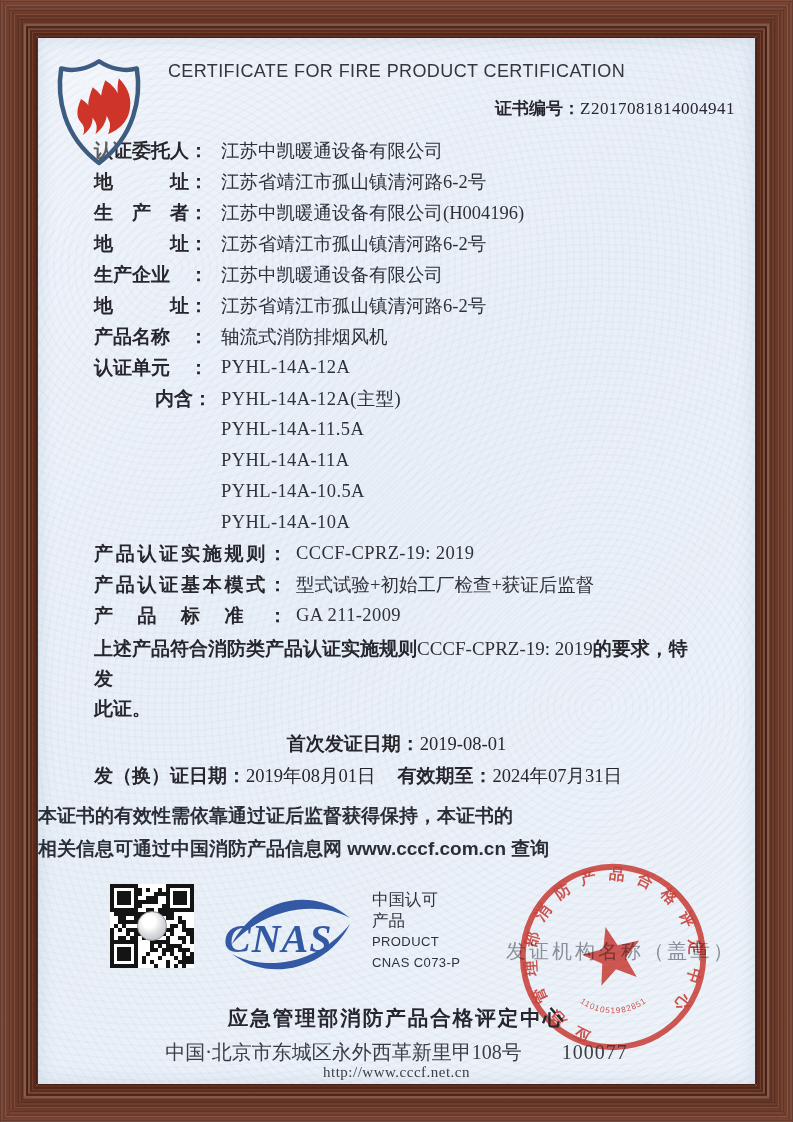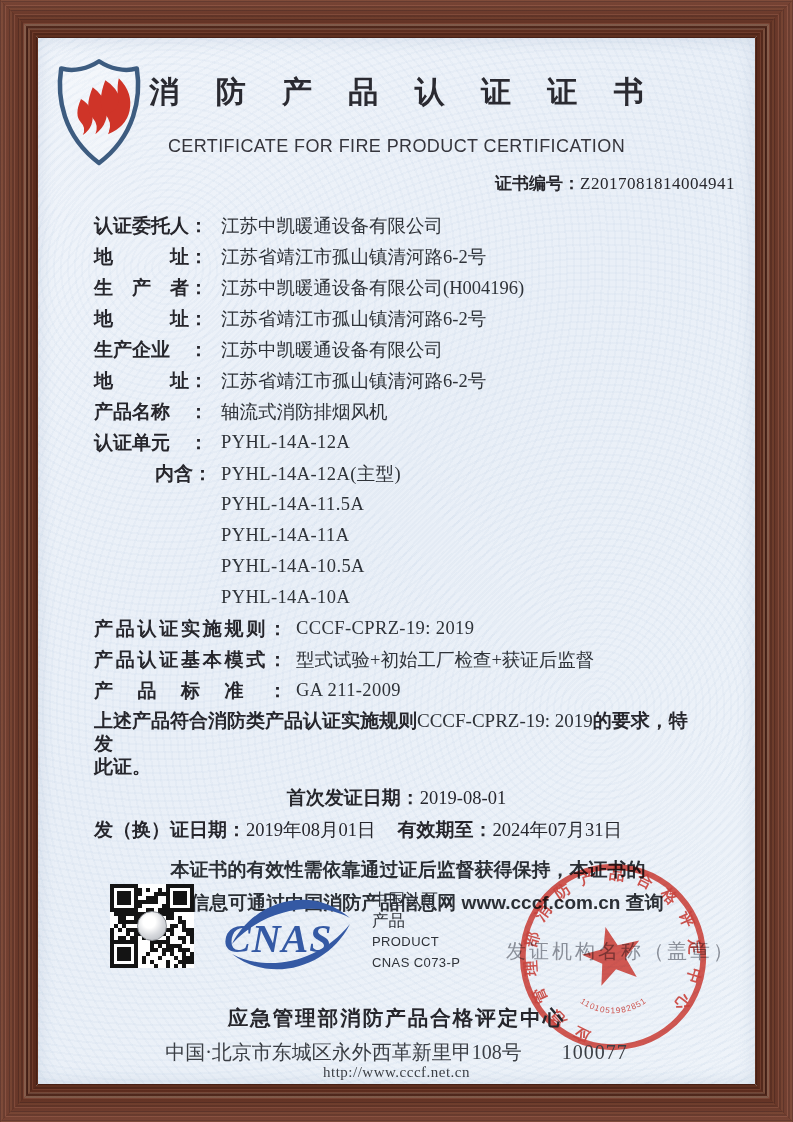--- a/index.html
+++ b/index.html
@@ -53,32 +53,32 @@
   
   .fields{margin:15px 0 0 56px;}
   .frow{display:flex;align-items:center;height:31px;font-size:19px;}
   .flabel{flex:0 0 118px;font-weight:700;white-space:pre;}
   .flabel.inner{text-align:right;}
   .flabel.wide{flex:0 0 193px;text-align:justify;text-align-last:justify;}
   .fvalue{margin-left:9px;font-family:"Liberation Serif",serif;font-size:18.5px;color:#2e3238;white-space:pre;}
   .fvalue.latin{letter-spacing:.4px;}
   .spacer{flex:0 0 118px;}
 
-  .statement{margin:3px 0 0 56px;width:600px;font-size:19px;line-height:23px;font-weight:700;}
+  .statement{margin:3px 0 0 56px;width:600px;font-size:19px;line-height:30px;font-weight:700;}
   .statement .code{font-family:"Liberation Serif",serif;font-weight:400;color:#2e3238;}
 
   .first-issue{margin-top:7px;text-align:center;font-size:19px;}
   .first-issue .lbl{font-weight:700;}
   .first-issue .val{font-family:"Liberation Serif",serif;font-size:18.5px;}
   .issue-row{margin-top:6px;padding-left:56px;font-size:19px;}
   .issue-row .lbl{font-weight:700;}
   .issue-row .val{font-family:"Liberation Serif",serif;font-size:18.5px;margin-top:28px;}
   .issue-row .gap{display:inline-block;width:22px;}
 
-  .note{margin-top:10px;text-align:center;font-size:19px;font-weight:600;line-height:33px;color:#2b2f35;padding-left:23px;}
+  .note{margin-top:10px;font-size:19px;font-weight:600;line-height:33px;color:#2b2f35;}
 
   
   .qr-block{position:absolute;left:54px;top:846px;width:120px;text-align:center;}
   .qr{position:relative;width:84px;height:84px;margin:0 auto;background:#fff;}
   .qr-grid{position:absolute;inset:0;display:grid;grid-template-columns:repeat(21,4px);grid-template-rows:repeat(21,4px);}
   .qr-grid div.m{background:#141414;}
   .qr .f{position:absolute;width:28px;height:28px;border:4px solid #141414;background:#fff;box-sizing:border-box;}
   .qr .f::after{content:"";position:absolute;inset:3px;background:#141414;}
   .qr .f.tl{left:0;top:0;} .qr .f.tr{right:0;top:0;} .qr .f.bl{left:0;bottom:0;}
   .qr-emblem{position:absolute;left:50%;top:50%;width:28px;height:28px;transform:translate(-50%,-50%);
@@ -113,21 +113,20 @@
 <div class="paper">
 
   <svg class="logo" viewBox="0 0 100 125">
     <path d="M50 5 C 62 13 78 17 92 13 C 97 45 90 88 50 118 C 10 88 3 45 8 13 C 22 17 38 13 50 5 Z" fill="rgba(255,255,255,0.25)" stroke="#3d5c80" stroke-width="5" stroke-linejoin="round"></path>
     <path d="M30 47 q -8 18 0 26 q 6 6 2 14 q 14 -10 10 -26 q -3 -9 -12 -14 z" fill="#cf3428"></path>
     <path d="M43 34 q -10 24 0 34 q 7 8 3 18 q 16 -12 12 -32 q -4 -12 -15 -20 z" fill="#cf3428"></path>
     <path d="M57 26 q -10 26 0 38 q 8 9 4 20 q 18 -14 13 -36 q -4 -14 -17 -22 z" fill="#cf3428"></path>
     <path d="M72 24 q 16 16 12 36 q -4 18 -24 26 q 7 -13 1 -24 q 12 -3 10 -17 q -1 -13 1 -21 z" fill="#cf3428"></path>
   </svg>
 
-  <h1 class="title">消 防 产 品 认 证 证 书</h1>
   <div class="title-en">CERTIFICATE FOR FIRE PRODUCT CERTIFICATION</div>
 
   <div class="cert-no">
     <span class="lbl">证书编号：</span><span class="val">Z2017081814004941</span>
   </div>
 
   <div class="fields">
     <div class="frow">
       <span class="flabel">认证委托人：</span>
       <span class="fvalue">江苏中凯暖通设备有限公司</span>

